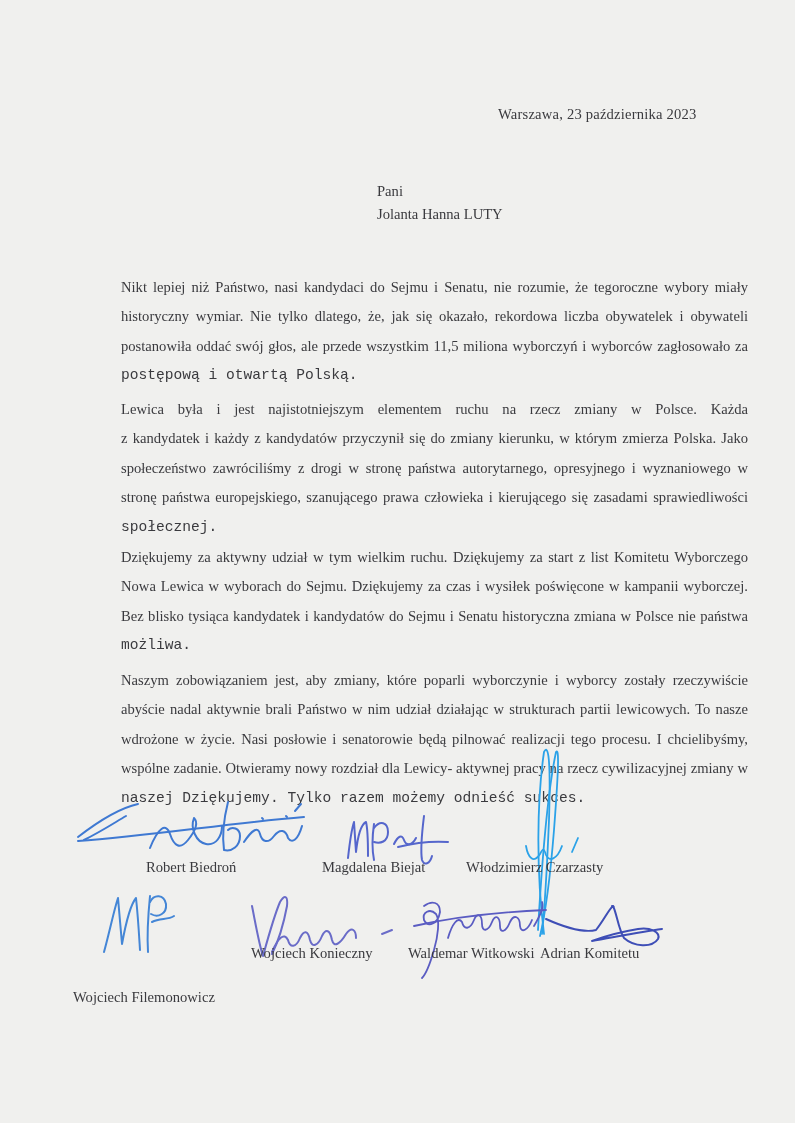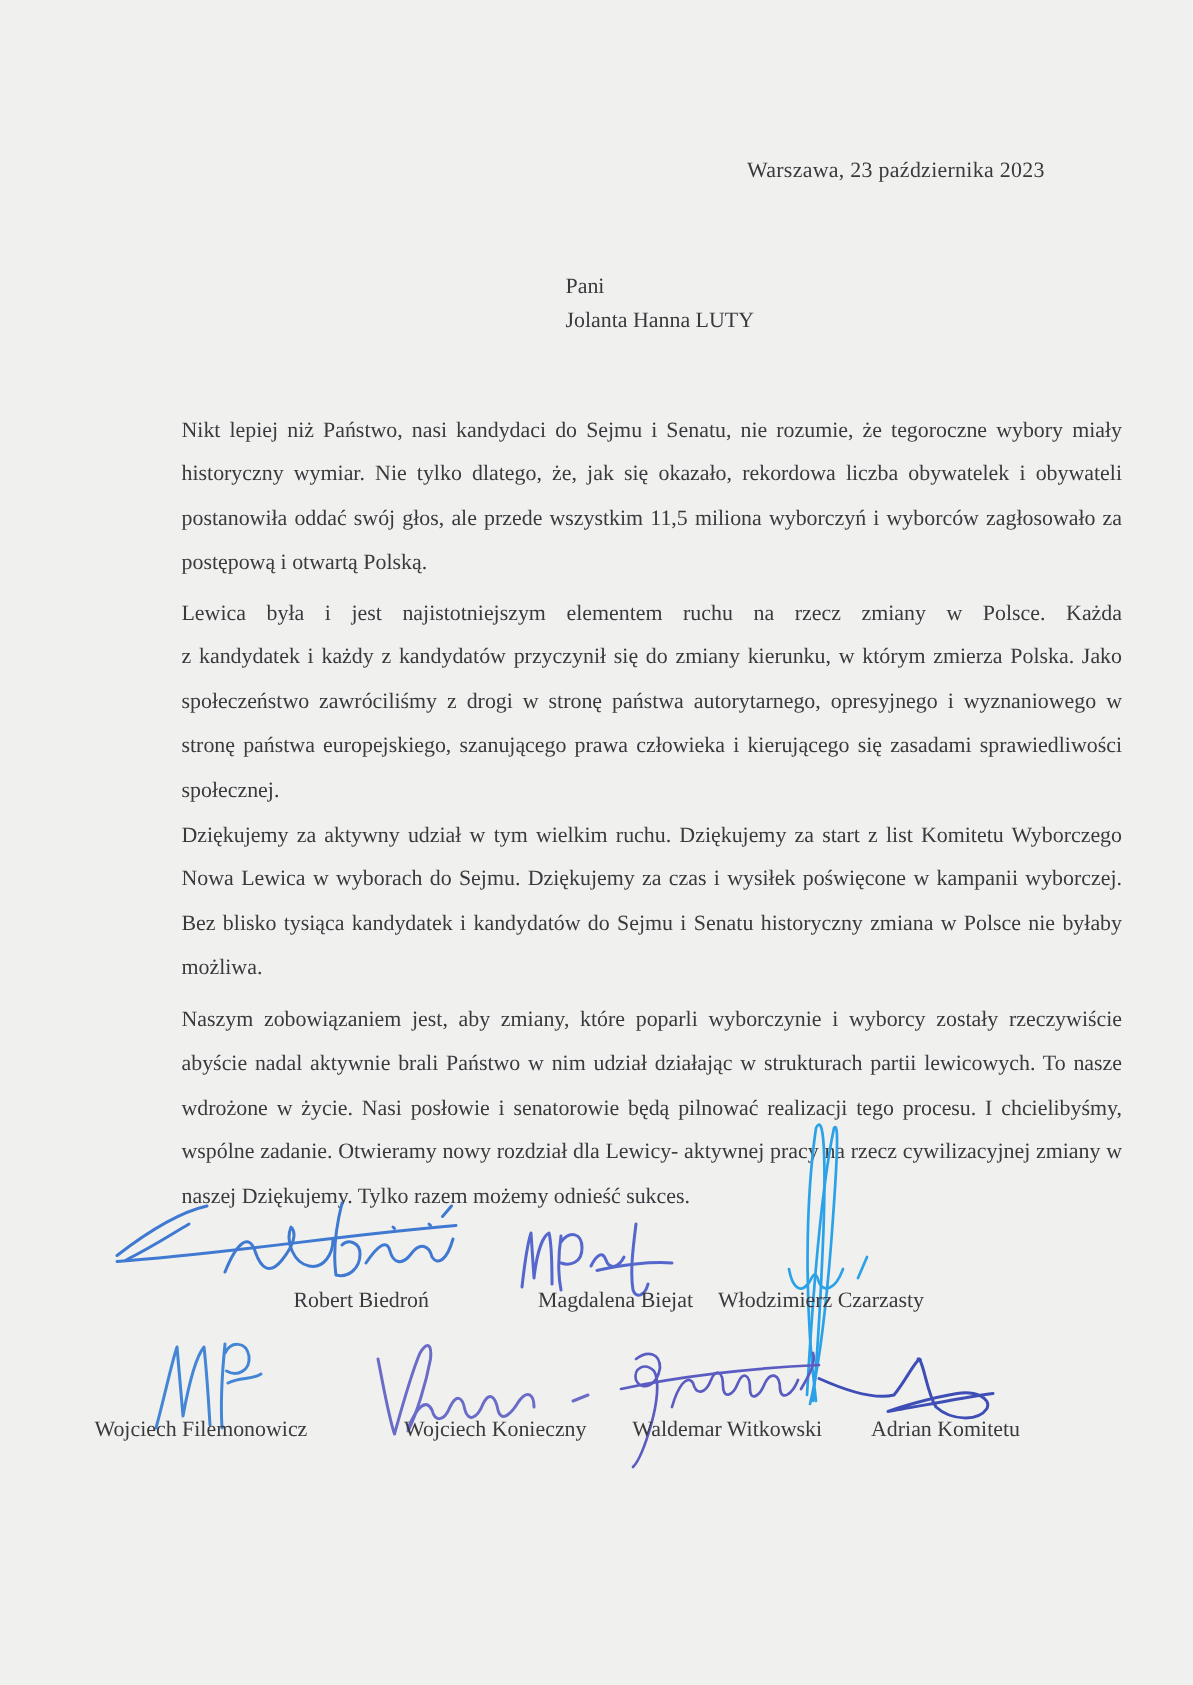--- a/index.html
+++ b/index.html
@@ -29,35 +29,36 @@
   .para .tline{
     text-align:justify;
     -moz-text-align-last:justify;
     text-align-last:justify;
     white-space:normal;
   }
   .para .tline.last{
     text-align:center;
     -moz-text-align-last:left;
     text-align-last:left;
+    font-family:Liberation Mono, monospace;
   }
   .p1{top:273px;}
   .p2{top:395px;}
   .p3{top:543px;}
   .p4{top:666px;}
   .sig-name{
     font-size:14.6px;line-height:18px;
-    text-align:right;white-space:nowrap;
+    text-align:left;white-space:nowrap;
   }
   .row1{top:858px;}
   .row2{top:944px;}
   .n-biedron{left:146px;width:140px;}
   .n-biejat{left:322px;width:140px;}
   .n-czarzasty{left:466px;width:150px;}
-  .n-filemonowicz{left:63px;width:140px;}
+  .n-filemonowicz{left:73px;width:140px;margin-top:44px;}
   .n-konieczny{left:251px;width:140px;}
   .n-witkowski{left:408px;width:140px;}
   .n-zandberg{left:540px;width:140px;}
   svg.sig-layer{
     position:absolute;left:0;top:0;
     pointer-events:none;
   }
   svg.sig-layer path{fill:none;stroke-linecap:round;stroke-linejoin:round;}
 </style>
 </head>
@@ -81,21 +82,21 @@
   <div class="abs para p2">
       <div class="tline">Lewica była i jest najistotniejszym elementem ruchu na rzecz zmiany w Polsce. Każda</div>
       <div class="tline">z kandydatek i każdy z kandydatów przyczynił się do zmiany kierunku, w którym zmierza Polska. Jako</div>
       <div class="tline">społeczeństwo zawróciliśmy z drogi w stronę państwa autorytarnego, opresyjnego i wyznaniowego w</div>
       <div class="tline">stronę państwa europejskiego, szanującego prawa człowieka i kierującego się zasadami sprawiedliwości</div>
       <div class="tline last">społecznej.</div>
     </div>
   <div class="abs para p3">
       <div class="tline">Dziękujemy za aktywny udział w tym wielkim ruchu. Dziękujemy za start z list Komitetu Wyborczego</div>
       <div class="tline">Nowa Lewica w wyborach do Sejmu. Dziękujemy za czas i wysiłek poświęcone w kampanii wyborczej.</div>
-      <div class="tline">Bez blisko tysiąca kandydatek i kandydatów do Sejmu i Senatu historyczny zmiana w Polsce nie byłaby</div>
+      <div class="tline">Bez blisko tysiąca kandydatek i kandydatów do Sejmu i Senatu historyczna zmiana w Polsce nie państwa</div>
       <div class="tline last">możliwa.</div>
     </div>
   <div class="abs para p4">
       <div class="tline">Naszym zobowiązaniem jest, aby zmiany, które poparli wyborczynie i wyborcy zostały rzeczywiście</div>
       <div class="tline">abyście nadal aktywnie brali Państwo w nim udział działając w strukturach partii lewicowych. To nasze</div>
       <div class="tline">wdrożone w życie. Nasi posłowie i senatorowie będą pilnować realizacji tego procesu. I chcielibyśmy,</div>
       <div class="tline">wspólne zadanie. Otwieramy nowy rozdział dla Lewicy- aktywnej pracy na rzecz cywilizacyjnej zmiany w</div>
       <div class="tline last">naszej Dziękujemy. Tylko razem możemy odnieść sukces.</div>
     </div>
 

